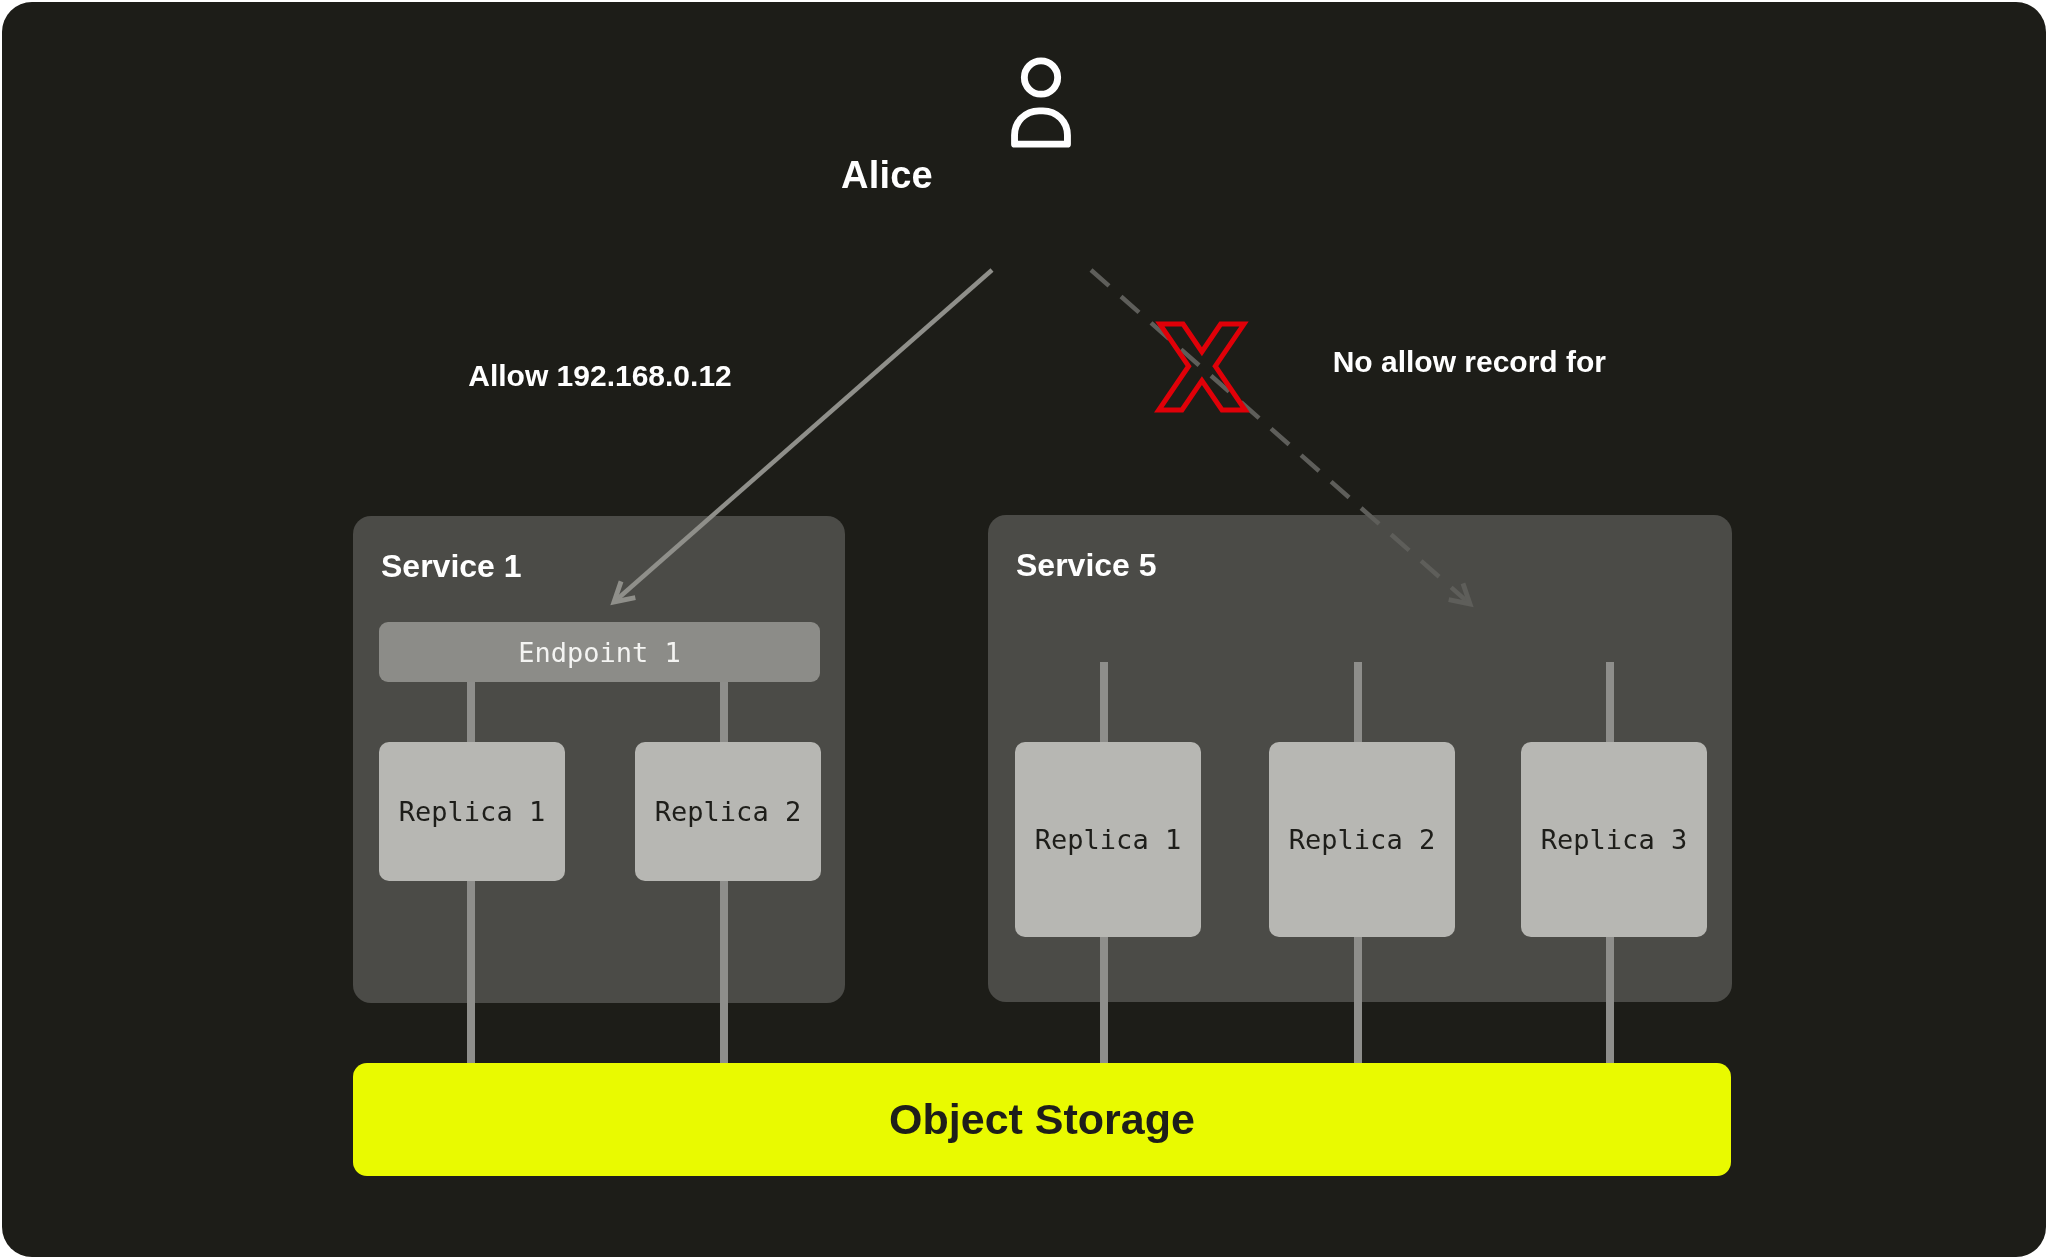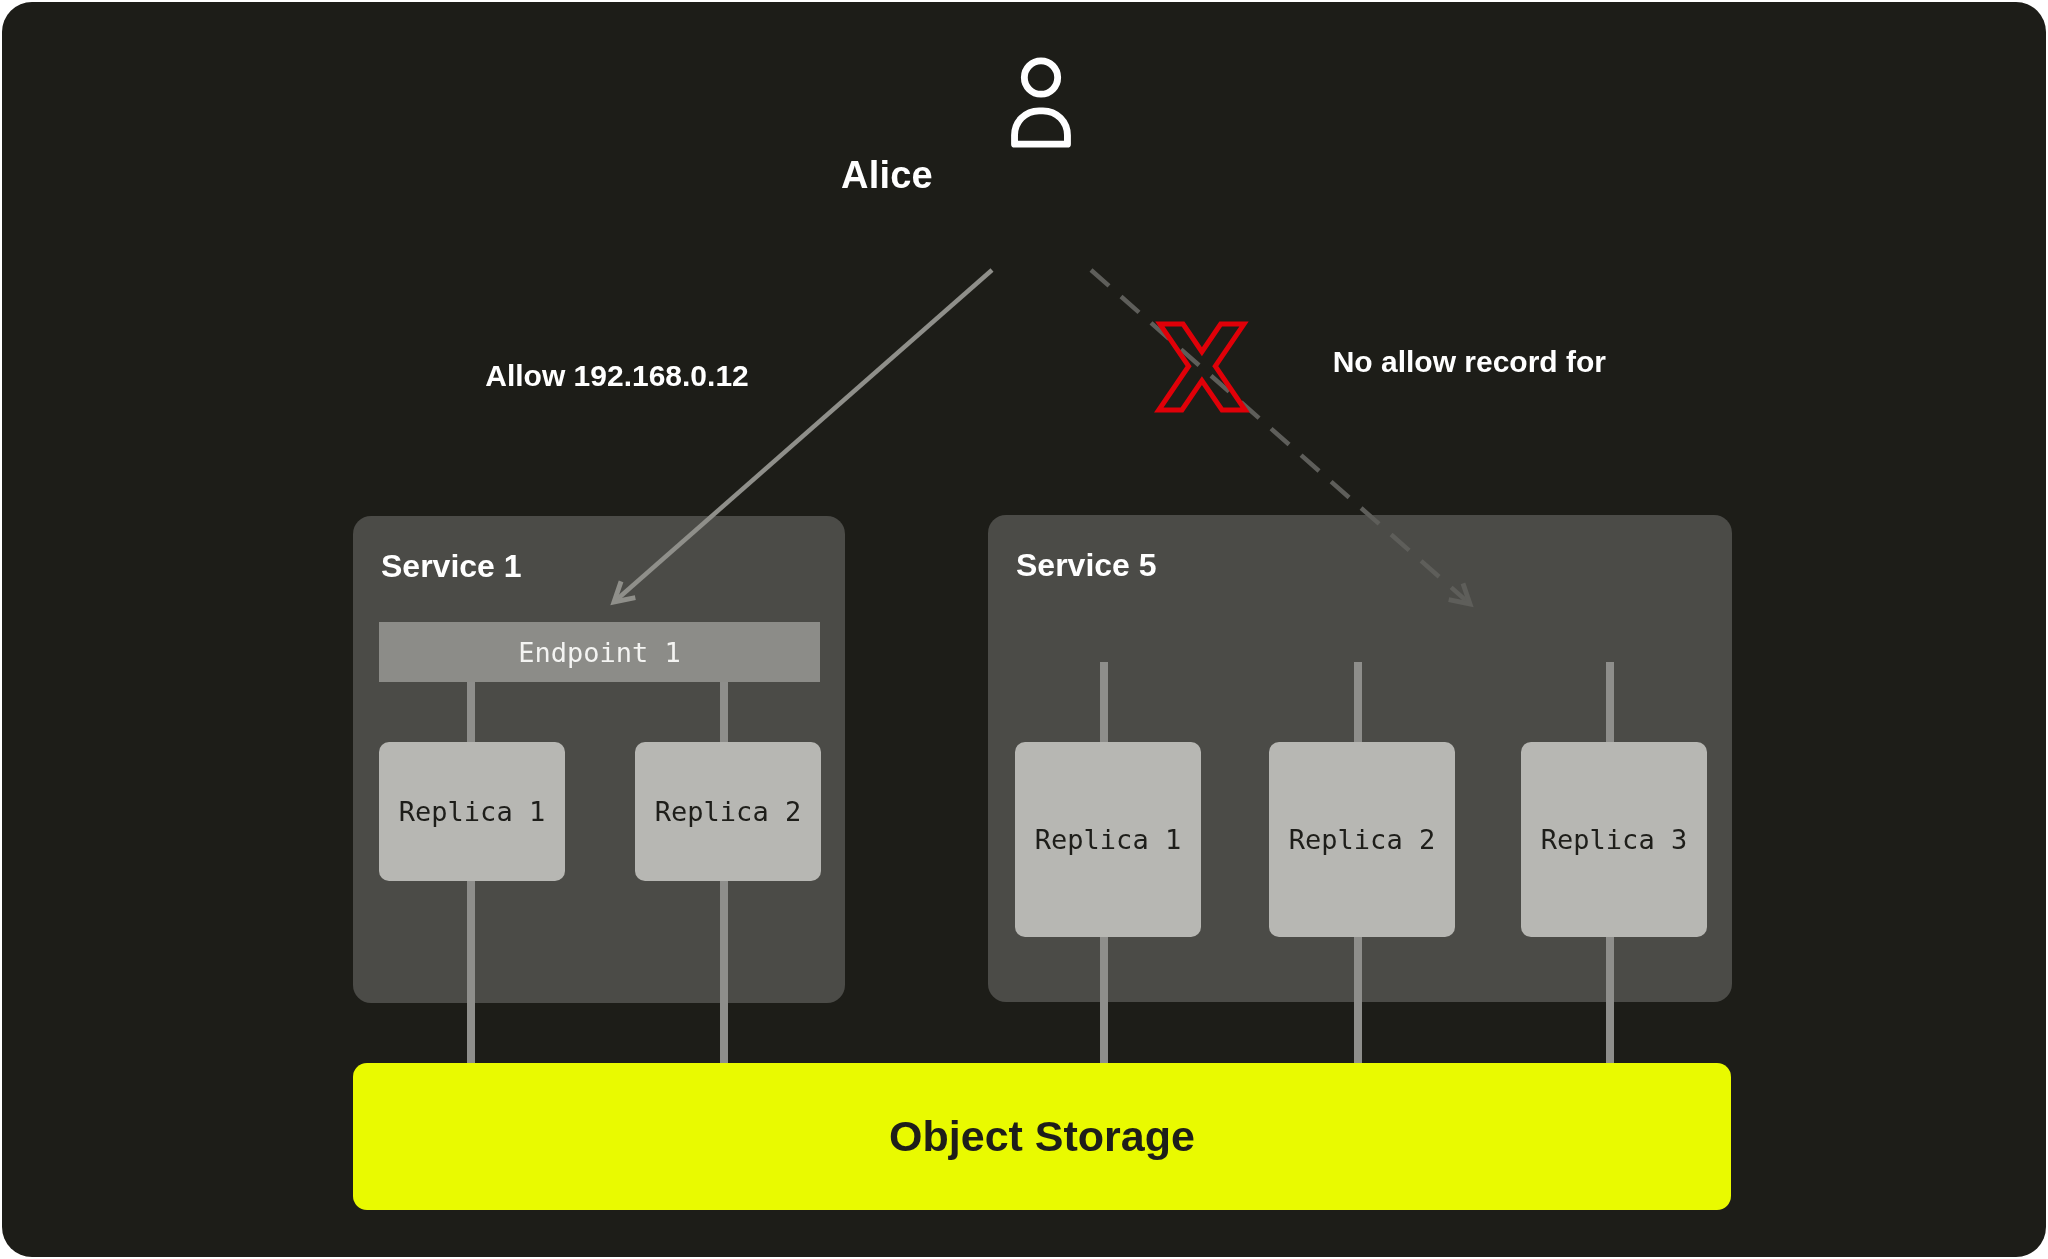--- a/index.html
+++ b/index.html
@@ -36,32 +36,32 @@
   .allow-line{stroke:var(--allow-arrow);stroke-width:4.5;}
   .deny-line{stroke:var(--deny-arrow);stroke-width:4.5;stroke-dasharray:24 16;}
   .marker-light{fill:none;stroke:var(--allow-arrow);stroke-width:1.8;}
   .marker-dark{fill:none;stroke:var(--deny-arrow);stroke-width:1.8;}
   .x-mark{
     fill:none;stroke:var(--deny-x);stroke-width:5;
     font-family:"DejaVu Sans",sans-serif;font-size:118px;font-weight:700;
   }
   
   .edge-label{color:var(--text-light);font-size:30px;font-weight:700;position:absolute;}
-  .allow-label{left:445px;top:357px;width:340px;text-align:center;}
+  .allow-label{left:428px;top:357px;width:340px;text-align:center;}
   .deny-label{left:1264px;top:336px;width:340px;text-align:right;line-height:47px;}
   
   .service{position:absolute;background:var(--service-box);border-radius:18px;}
   .service-1{left:351px;top:514px;width:492px;height:487px;}
   .service-2{left:986px;top:513px;width:744px;height:487px;}
   .service-title{
     position:absolute;left:28px;top:32px;color:var(--text-light);
     font-size:32px;font-weight:700;z-index:2;
   }
   .endpoint{
-    position:absolute;z-index:2;height:60px;border-radius:0;
+    position:absolute;z-index:2;height:60px;border-radius:9px;
     background:var(--endpoint-bar);color:#f4f4f2;
     font-family:"DejaVu Sans Mono",monospace;font-size:27px;
     display:flex;align-items:center;justify-content:center;
   }
   .service-1 .endpoint{left:26px;top:106px;width:441px;}
   .service-2 .endpoint{left:27px;top:106px;width:694px;}
   .replica{
     position:absolute;z-index:2;width:186px;border-radius:10px;
     background:var(--replica-box);color:var(--text-dark);
     font-family:"DejaVu Sans Mono",monospace;font-size:27px;
@@ -69,21 +69,21 @@
   }
   .service-1 .replica{top:226px;height:139px;}
   .service-2 .replica{top:227px;height:195px;}
   .service-1 .r1{left:26px;}  .service-1 .r2{left:282px;}
   .service-2 .r1{left:27px;}  .service-2 .r2{left:281px;}  .service-2 .r3{left:533px;}
   
   .connector{position:absolute;top:660px;height:405px;width:8px;background:var(--connector-line);}
   .c1{left:465px;} .c2{left:718px;} .c3{left:1098px;} .c4{left:1352px;} .c5{left:1604px;}
   
   .storage{
-    position:absolute;left:351px;top:1061px;width:1378px;height:147px;
+    position:absolute;left:351px;top:1061px;width:1378px;height:113px;
     background:var(--storage-yellow);border-radius:14px;
     display:flex;align-items:center;justify-content:center;
     color:var(--text-dark);font-size:43px;font-weight:700;
   }
 </style>
 </head>
 <body>
 
 <div class="frame">
 

